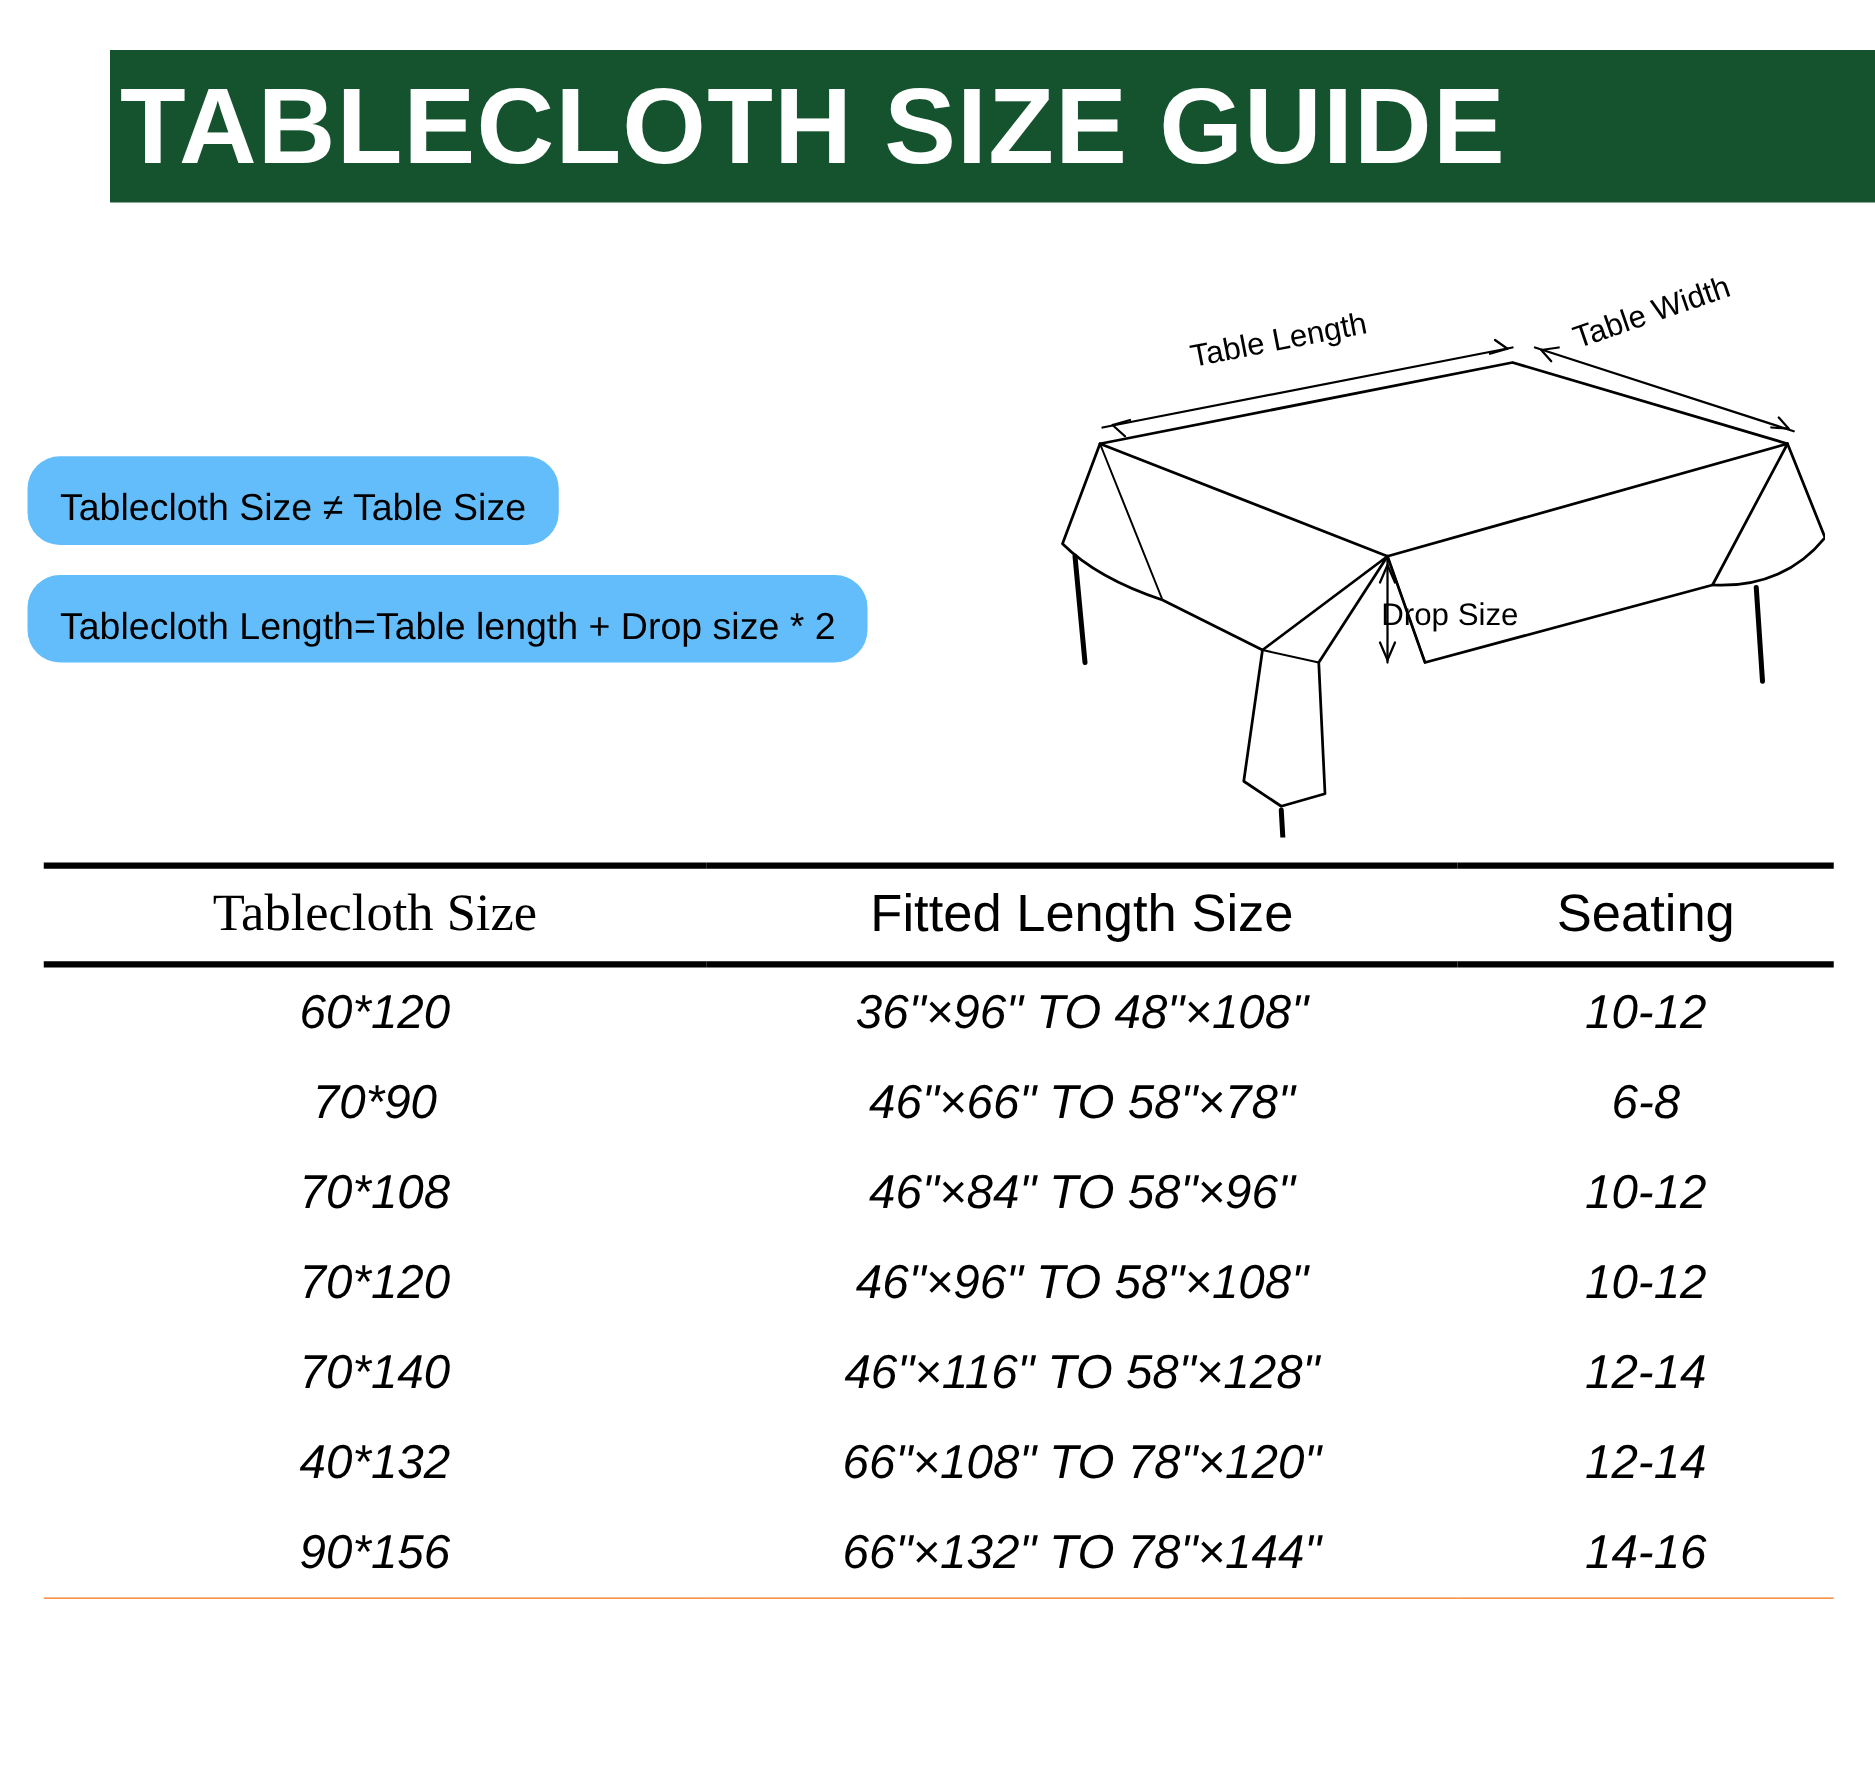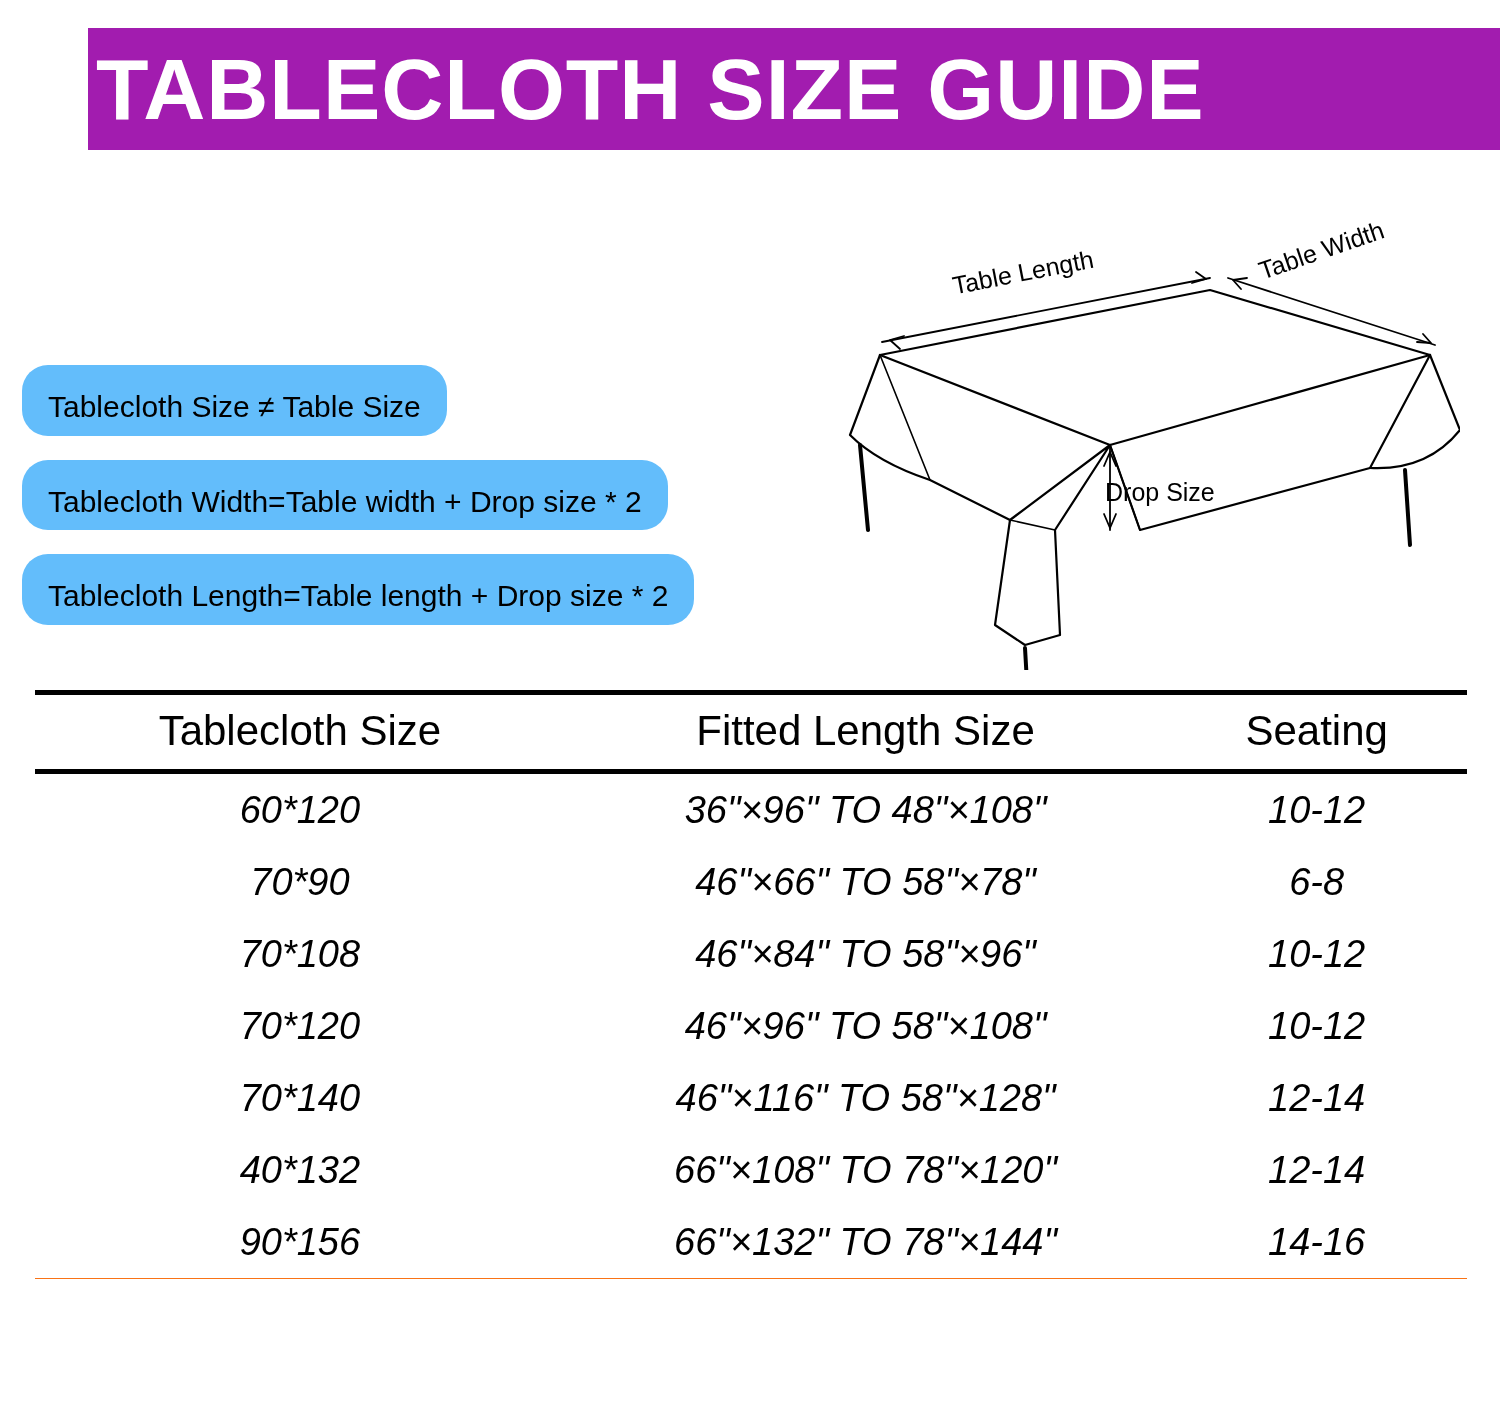--- a/index.html
+++ b/index.html
@@ -13,24 +13,24 @@
     font-family: "Liberation Sans", sans-serif;
     color: #000000;
     position: relative;
     overflow: hidden;
   }
 
   
   .banner {
     position: absolute;
     left: 88px;
-    top: 28px;
+    top: 40px;
     width: 1412px;
     height: 122px;
-    background: #a21caf;
+    background: #14532d;
     display: flex;
     align-items: center;
     box-sizing: border-box;
     padding-left: 8px;
   }
   .banner-title {
     color: #ffffff;
     font-size: 86px;
     font-weight: bold;
     letter-spacing: 1px;
@@ -116,34 +116,33 @@
     border-top: 5px solid #000000;
     border-bottom: 5px solid #000000;
   }
   .size-table tbody td {
     height: 72px;
     font-style: italic;
   }
   .size-table tbody tr:last-child td {
     border-bottom: 1px solid #f97316;
   }
-  .col-a { width: 37%; }
+  .col-a { width: 37%; font-family: Liberation Serif, serif; }
   .col-b { width: 42%; }
   .col-c { width: 21%; }
 </style>
 </head>
 <body>
 
 <div class="banner">
   <span class="banner-title">TABLECLOTH SIZE GUIDE</span>
 </div>
 
 <div class="pills">
   <div><span class="pill">Tablecloth Size ≠ Table Size</span></div>
-  <div><span class="pill">Tablecloth Width=Table width + Drop size * 2</span></div>
   <div><span class="pill">Tablecloth Length=Table length + Drop size * 2</span></div>
 </div>
 
 <div class="illustration">
   <svg width="650" height="440" viewBox="0 0 650 440">
     <g fill="none" stroke="#000000" stroke-width="2.2" stroke-linejoin="round" stroke-linecap="round">
 
       <path d="M70 125 L400 60 L620 125 L300 215 Z"></path>
 
       <path d="M70 125 L40 205 C 60 225 90 240 120 250 L 200 290"></path>

